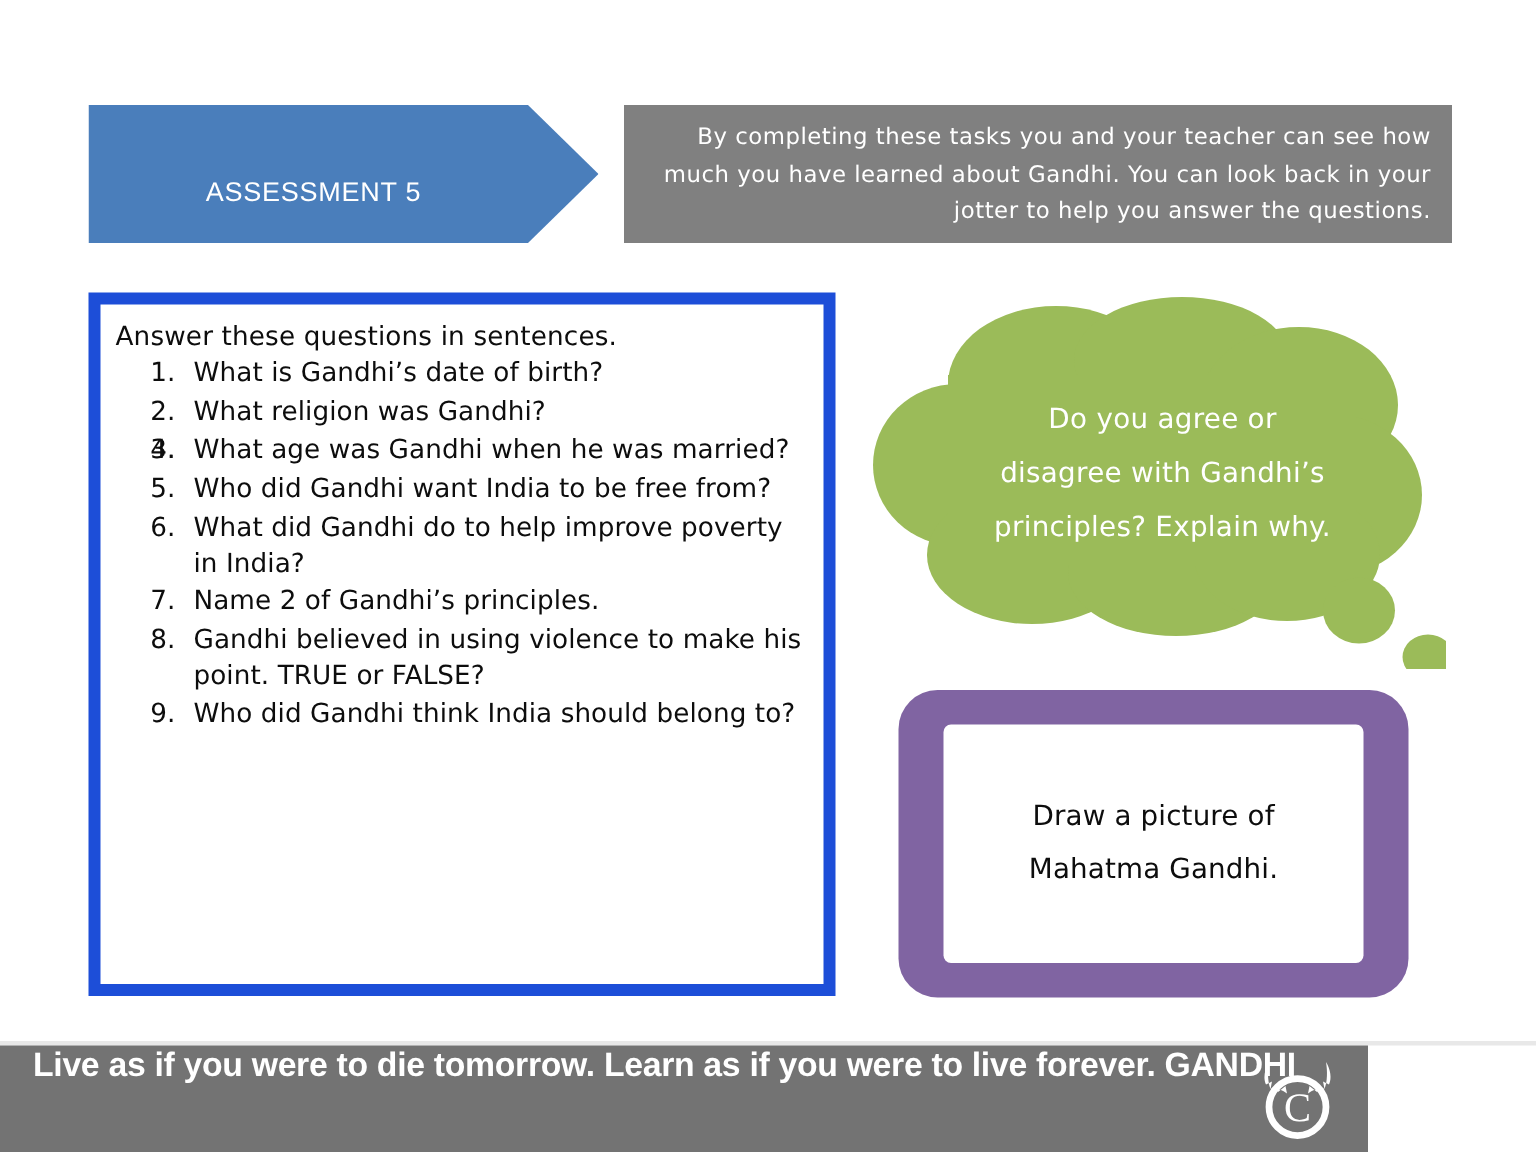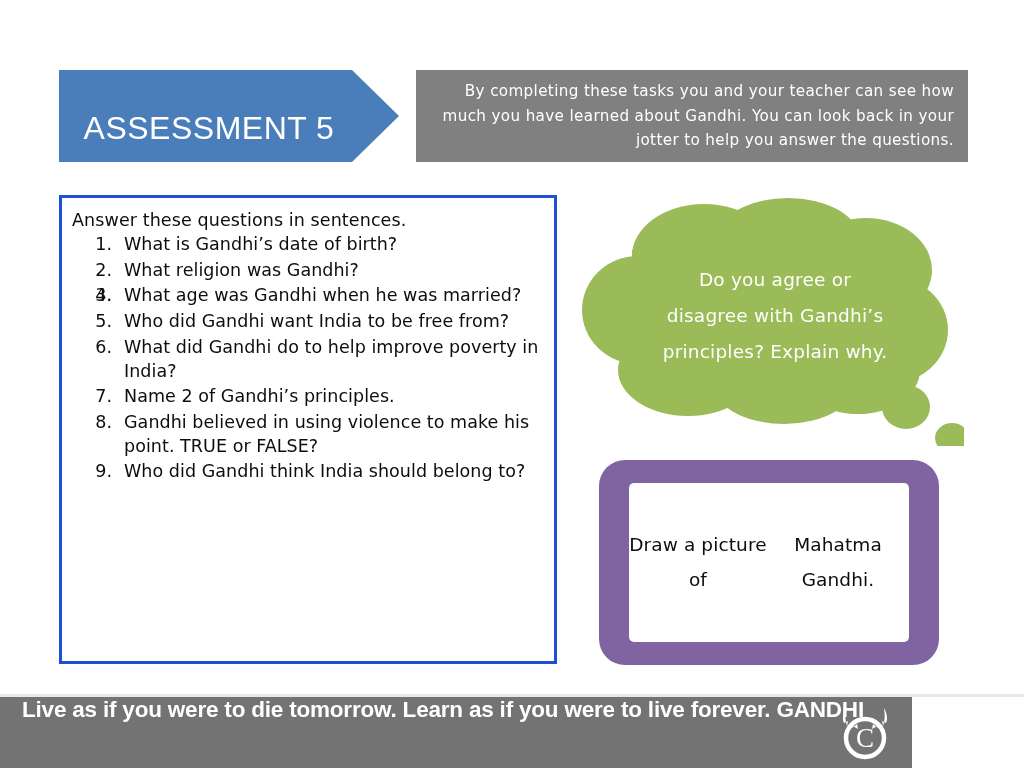--- a/index.html
+++ b/index.html
@@ -41,21 +41,21 @@
     position: absolute;
     left: 0;
     top: 0;
     width: 300px;
     height: 116px;
     display: flex;
     align-items: center;
     justify-content: center;
     color: #ffffff;
     font-family: "Liberation Sans", sans-serif;
-    font-size: 32px;
+    font-size: 18px;
     font-weight: 400;
     letter-spacing: 0.5px;
     white-space: nowrap;
     pointer-events: none;
   }
 
   
   .instruction-box {
     position: absolute;
     left: 416px;
@@ -78,21 +78,21 @@
     letter-spacing: 0.35px;
   }
 
   
   .questions-panel {
     position: absolute;
     left: 59px;
     top: 195px;
     width: 498px;
     height: 469px;
-    border: 3px solid #1d4ed8;
+    border: 8px solid #1d4ed8;
     background: #ffffff;
     box-sizing: border-box;
     padding: 12px 10px 8px 10px;
   }
   .questions-lead {
     font-family: "DejaVu Sans", sans-serif;
     font-size: 17.5px;
     color: #0d0d0d;
     margin: 0 0 3px 0;
     letter-spacing: 0.1px;
@@ -165,21 +165,21 @@
     border-radius: 26px;
     box-sizing: border-box;
     padding: 23px 30px;
   }
   .draw-inner {
     width: 100%;
     height: 100%;
     background: #ffffff;
     border-radius: 5px;
     display: flex;
-    flex-direction: row;
+    flex-direction: column;
     align-items: center;
     justify-content: center;
   }
   .draw-text {
     font-family: "DejaVu Sans", sans-serif;
     font-size: 18.5px;
     color: #0d0d0d;
     line-height: 1.85;
     text-align: center;
     letter-spacing: 0.1px;

